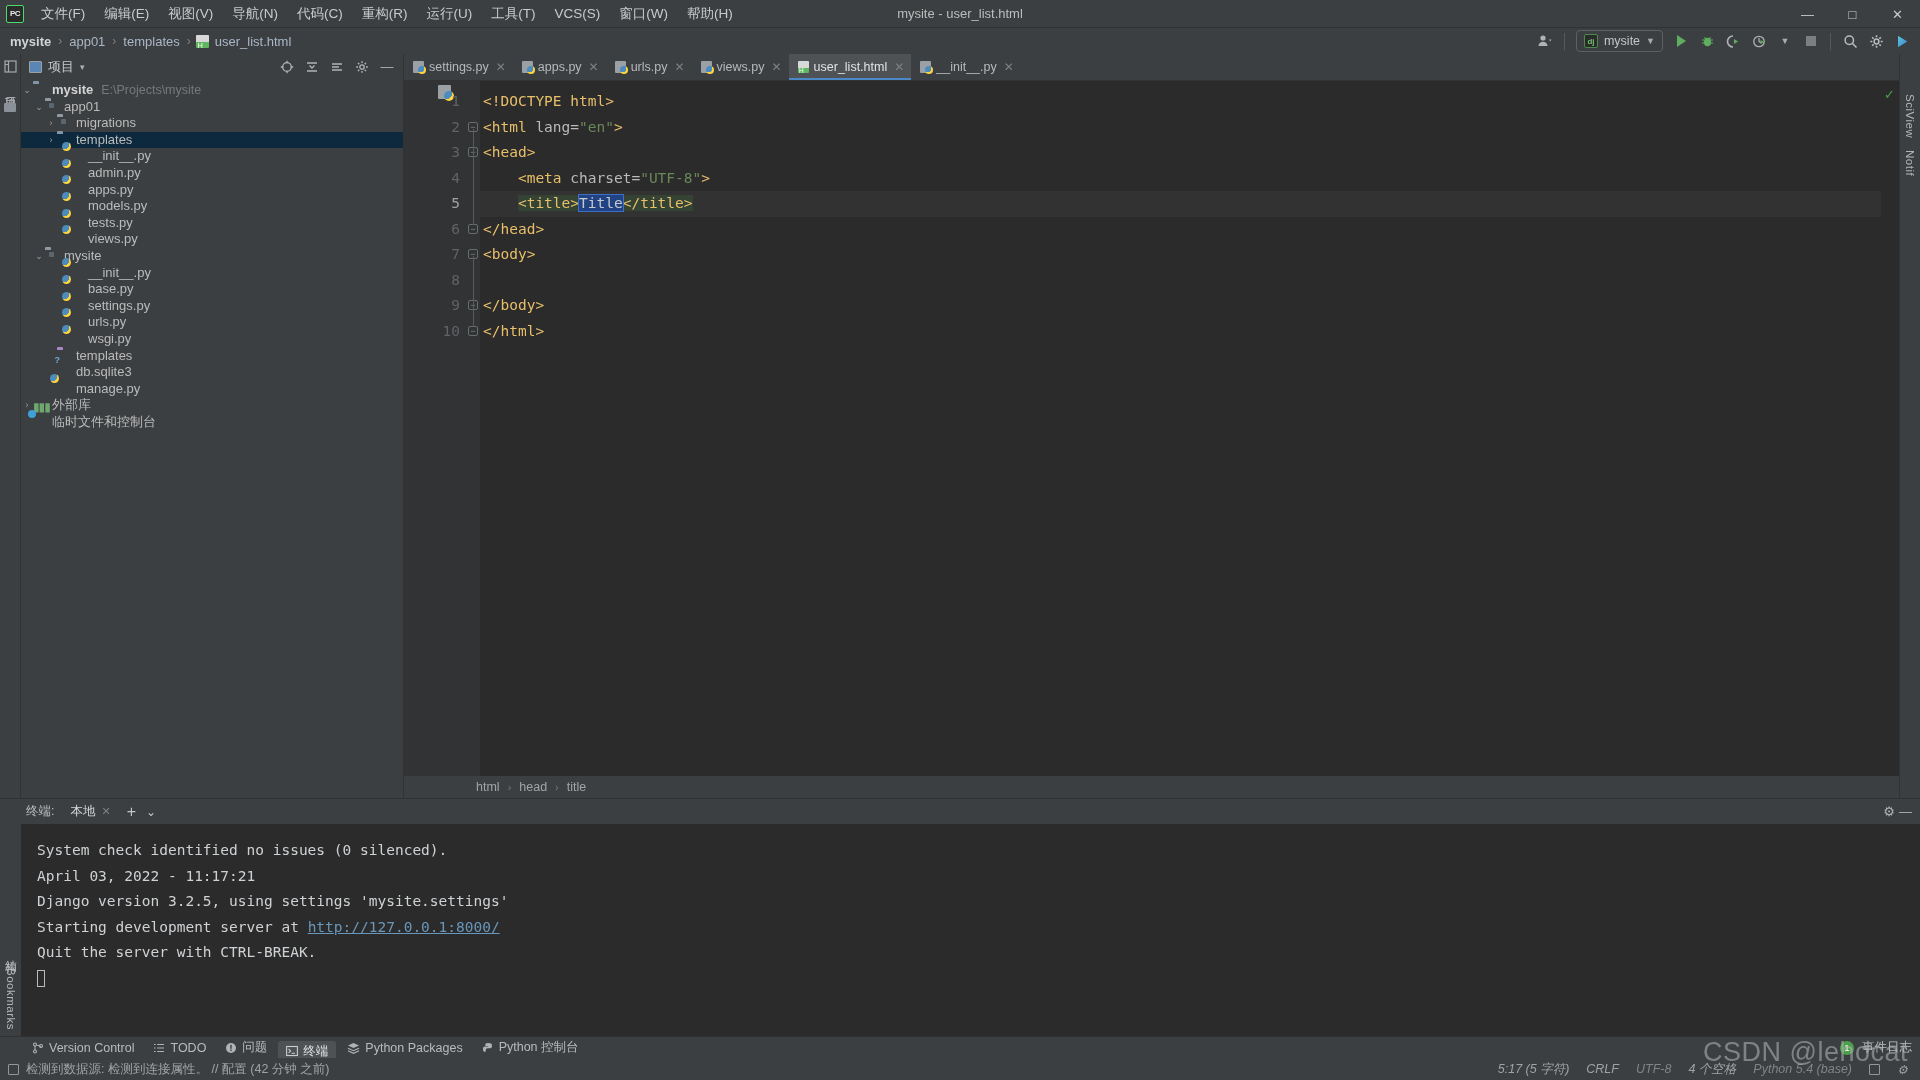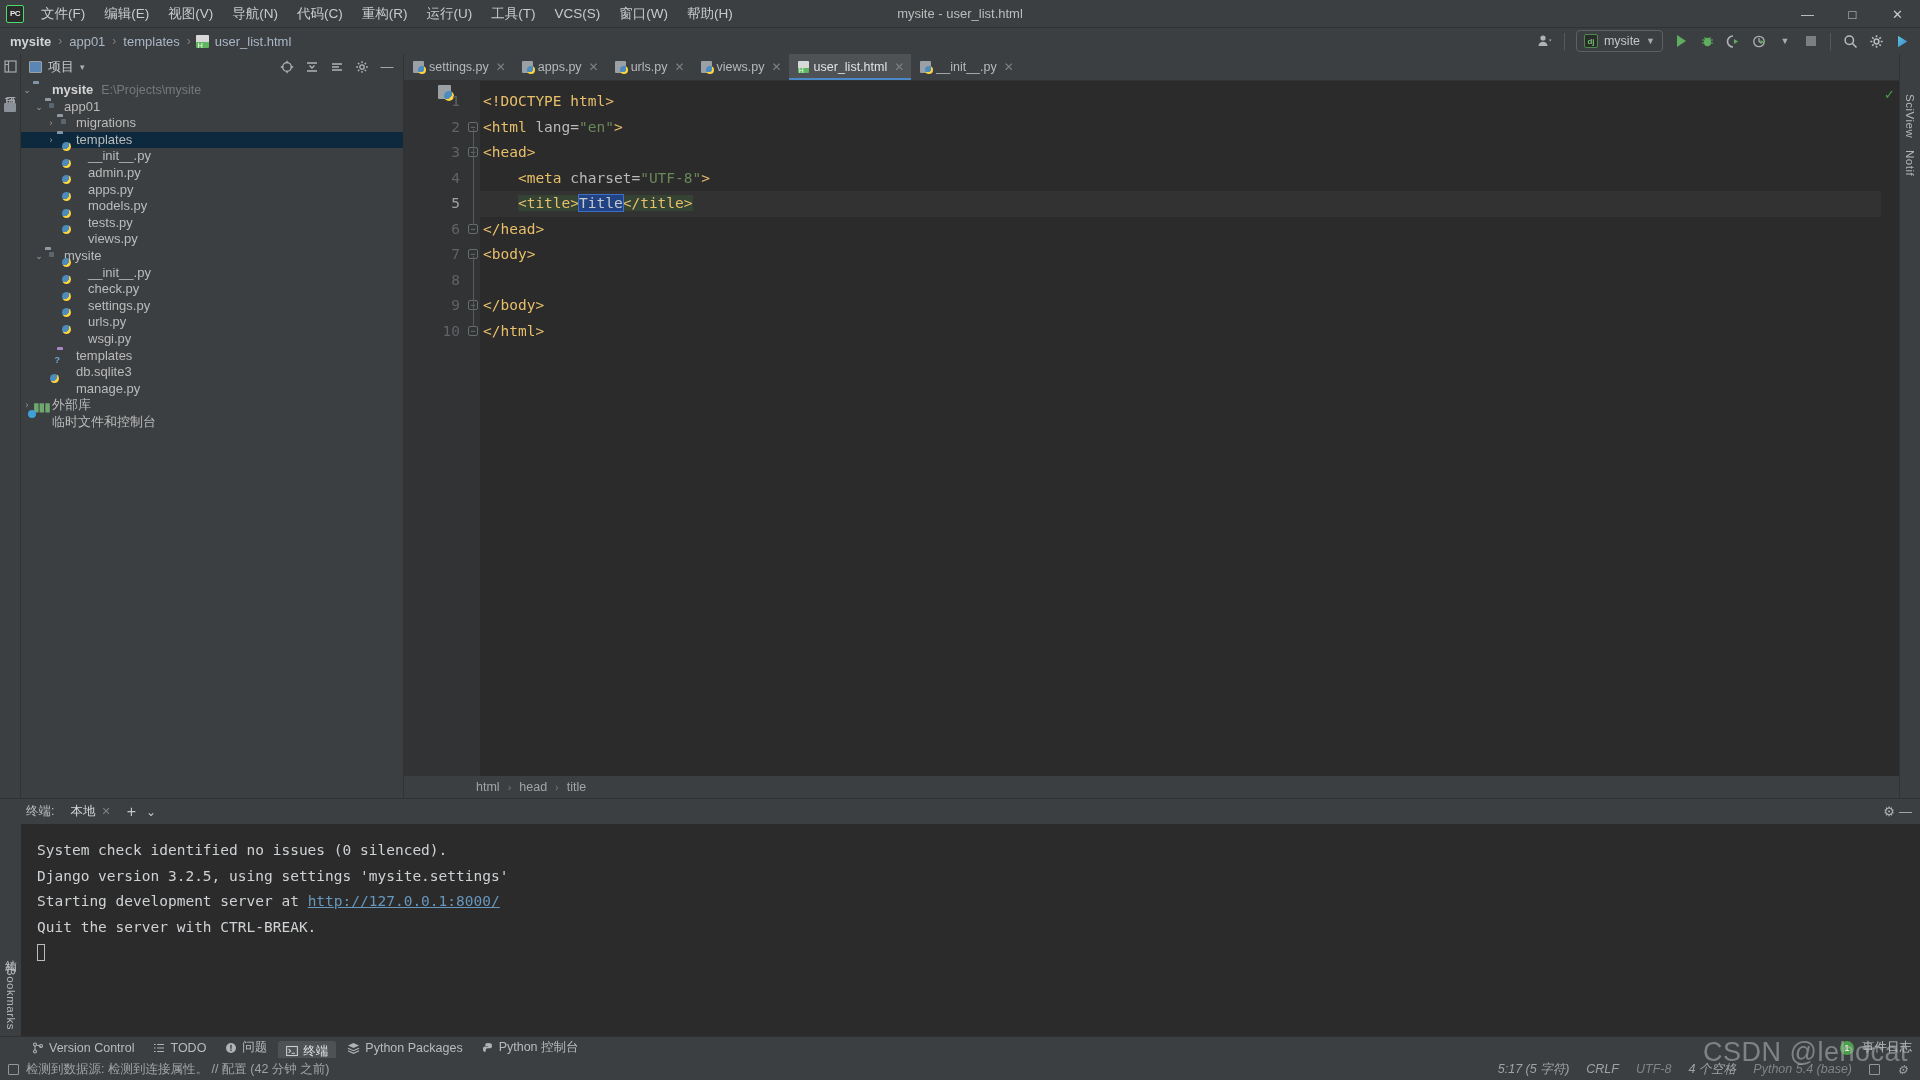--- a/index.html
+++ b/index.html
@@ -537,21 +537,21 @@
             <span class="arrow"></span>
             <span class="ticon"><span class="pyfile"></span></span>
             <span class="tlabel">__init__.py</span>
           </div>
           <div class="tnode">
             <span class="spacer"></span>
             <span class="spacer"></span>
             <span class="spacer"></span>
             <span class="arrow"></span>
             <span class="ticon"><span class="pyfile"></span></span>
-            <span class="tlabel">check.py</span>
+            <span class="tlabel">base.py</span>
           </div>
           <div class="tnode">
             <span class="spacer"></span>
             <span class="spacer"></span>
             <span class="spacer"></span>
             <span class="arrow"></span>
             <span class="ticon"><span class="pyfile"></span></span>
             <span class="tlabel">settings.py</span>
           </div>
           <div class="tnode">
@@ -710,20 +710,21 @@
         <span style="color:#b0b3b6;font-size:13px;line-height:8px;">—</span>
       </span>
     </div>
     <div style="flex:1 1 auto; display:flex; min-height:0; position:relative;">
       <div class="term-left-strip" style="position:relative;height:auto;">
         <div class="vtext">Bookmarks</div>
         <div class="vtext">结构</div>
       </div>
       <div class="term-body" id="termbody" style="margin-left:0;">
           <div class="tline">System check identified no issues (0 silenced).</div>
+          <div class="tline">April 03, 2022 - 11:17:21</div>
           <div class="tline">Django version 3.2.5, using settings 'mysite.settings'</div>
           <div class="tline"><span>Starting development server at </span><span class="tlink">http://127.0.0.1:8000/</span></div>
           <div class="tline">Quit the server with CTRL-BREAK.</div>
           <div class="tline"><span class="term-caret"></span></div>
         </div>
     </div>
   </div>
 
   <div class="toolwin-bar">
     <div class="tw-item">

